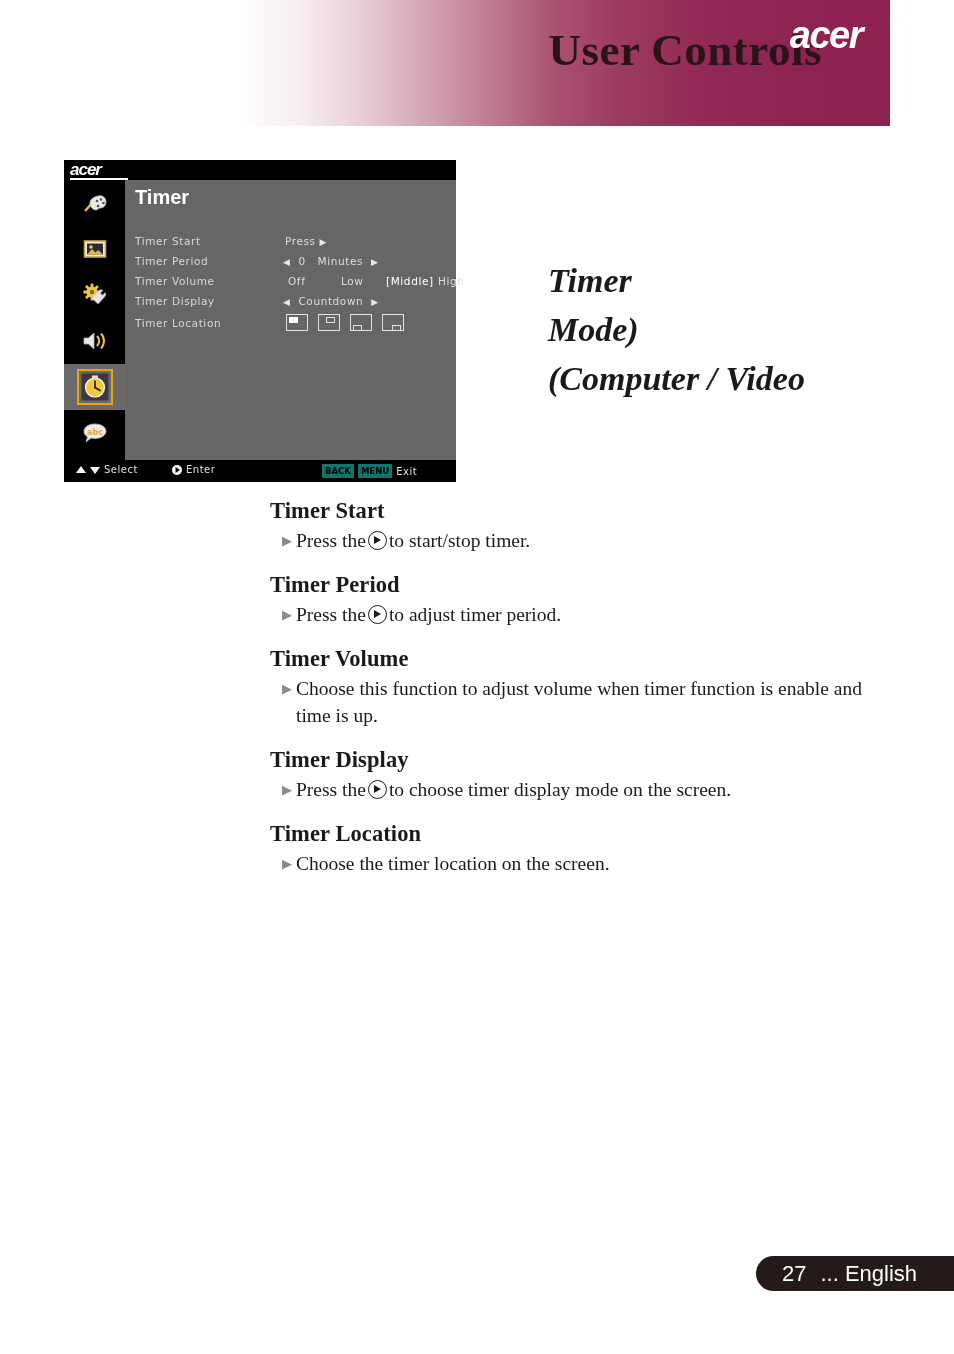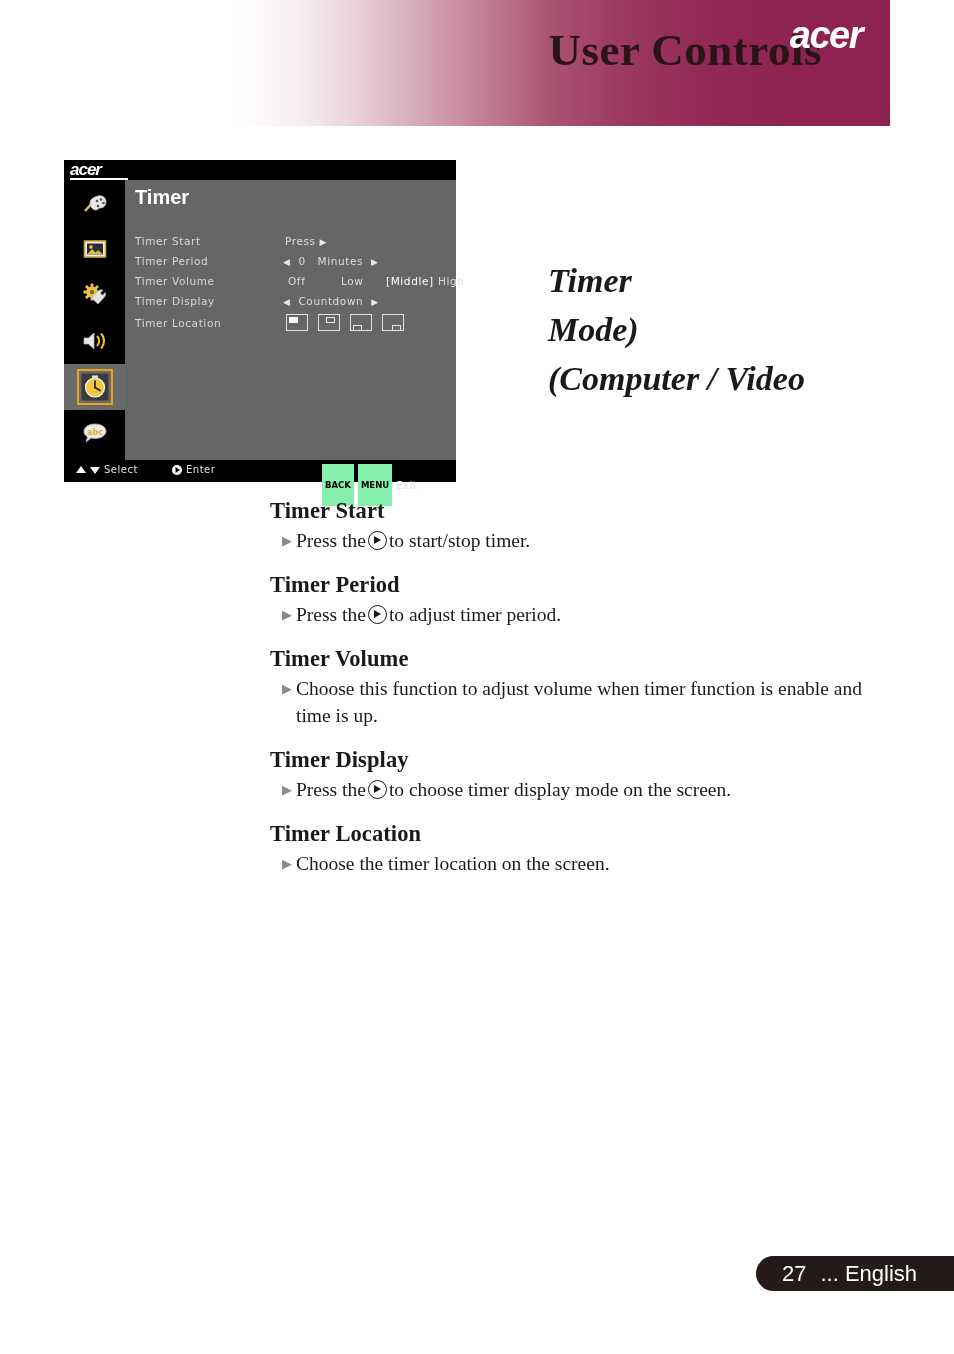--- a/index.html
+++ b/index.html
@@ -210,26 +210,26 @@
     font-size: 10px;
     color: #e0e0e0;
     letter-spacing: 0.5px;
     white-space: nowrap;
     display: flex;
     align-items: center;
     gap: 4px;
   }
   .key-badge {
     display: inline-block;
-    background: #86efac;
+    background: #0f766e;
     color: #000000;
     font-family: "DejaVu Sans", sans-serif;
     font-weight: bold;
     font-size: 8.5px;
-    padding: 16px 3px;
+    padding: 2px 3px;
     line-height: 10px;
     letter-spacing: 0px;
   }
 
   
   .side-title {
     position: absolute;
     left: 548px;
     top: 256px;
     width: 370px;

